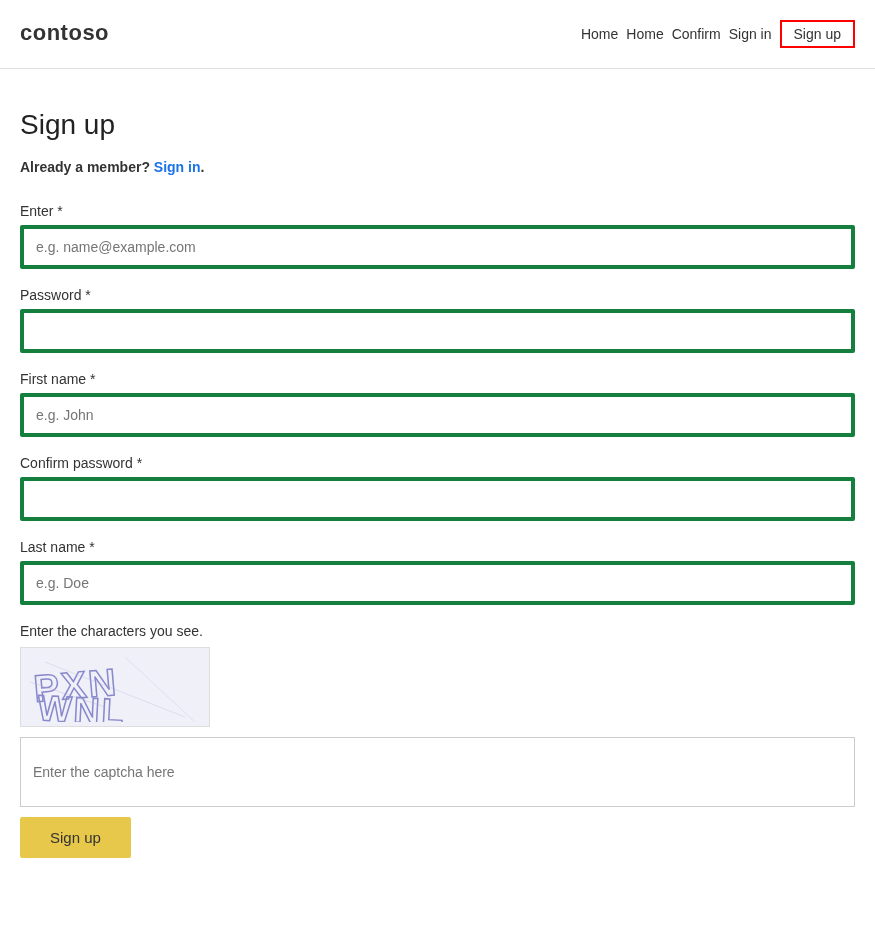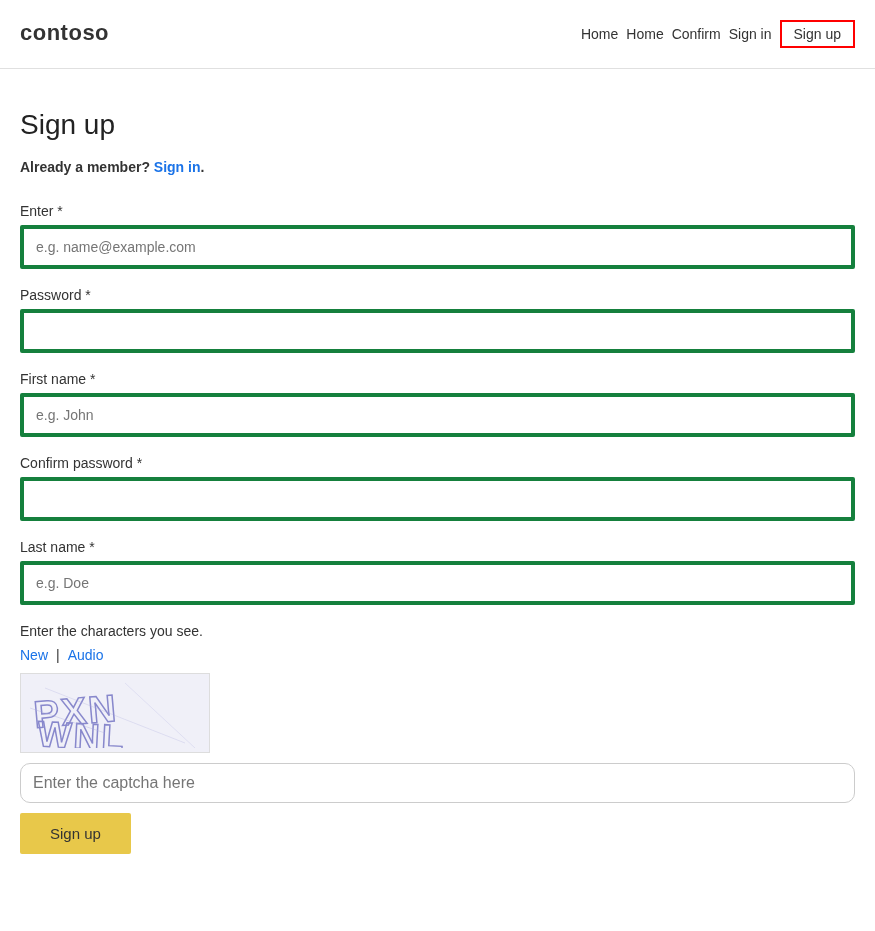--- a/index.html
+++ b/index.html
@@ -128,24 +128,24 @@
       border: 1px solid #ddd;
       display: flex;
       align-items: center;
       justify-content: center;
       margin-bottom: 10px;
       overflow: hidden;
     }
 
     .captcha-input {
       width: 100%;
-      padding: 10px 12px;
+      padding: 26px 12px;
       border: 1px solid #ccc;
-      border-radius: 10px;
-      font-size: 16px;
+      border-radius: 0;
+      font-size: 14px;
       color: #999;
       outline: none;
     }
 
     .signup-btn {
       background: #e8c84a;
       color: #333;
       border: none;
       padding: 12px 30px;
       font-size: 15px;
@@ -196,25 +196,20 @@
     <input type="password" style="">
   </div>
 
   <div class="form-group">
     <label>Last name *</label>
     <input type="text" placeholder="e.g. Doe" style="">
   </div>
 
   <div class="captcha-section">
     <div class="captcha-label">Enter the characters you see.</div>
-    <div class="captcha-links">
-      <a href="#">New</a>
-      <span class="captcha-separator">|</span>
-      <a href="#">Audio</a>
-    </div>
     <div class="captcha-image">
       <svg width="180" height="70" viewBox="0 0 180 70">
 
         <text x="10" y="50" font-family="Arial, sans-serif" font-size="38" font-weight="bold" fill="none" stroke="#8888cc" stroke-width="1.5" transform="rotate(-5, 10, 50)" letter-spacing="2">PXN</text>
         <text x="12" y="68" font-family="Arial, sans-serif" font-size="36" font-weight="bold" fill="none" stroke="#8888cc" stroke-width="1.5" transform="rotate(3, 12, 68)" letter-spacing="2">WNL</text>
 
         <line x1="5" y1="30" x2="80" y2="55" stroke="#aaaadd" stroke-width="0.7" opacity="0.5"></line>
         <line x1="20" y1="10" x2="160" y2="65" stroke="#aaaadd" stroke-width="0.7" opacity="0.4"></line>
         <line x1="100" y1="5" x2="170" y2="70" stroke="#aaaadd" stroke-width="0.6" opacity="0.4"></line>
       </svg>

